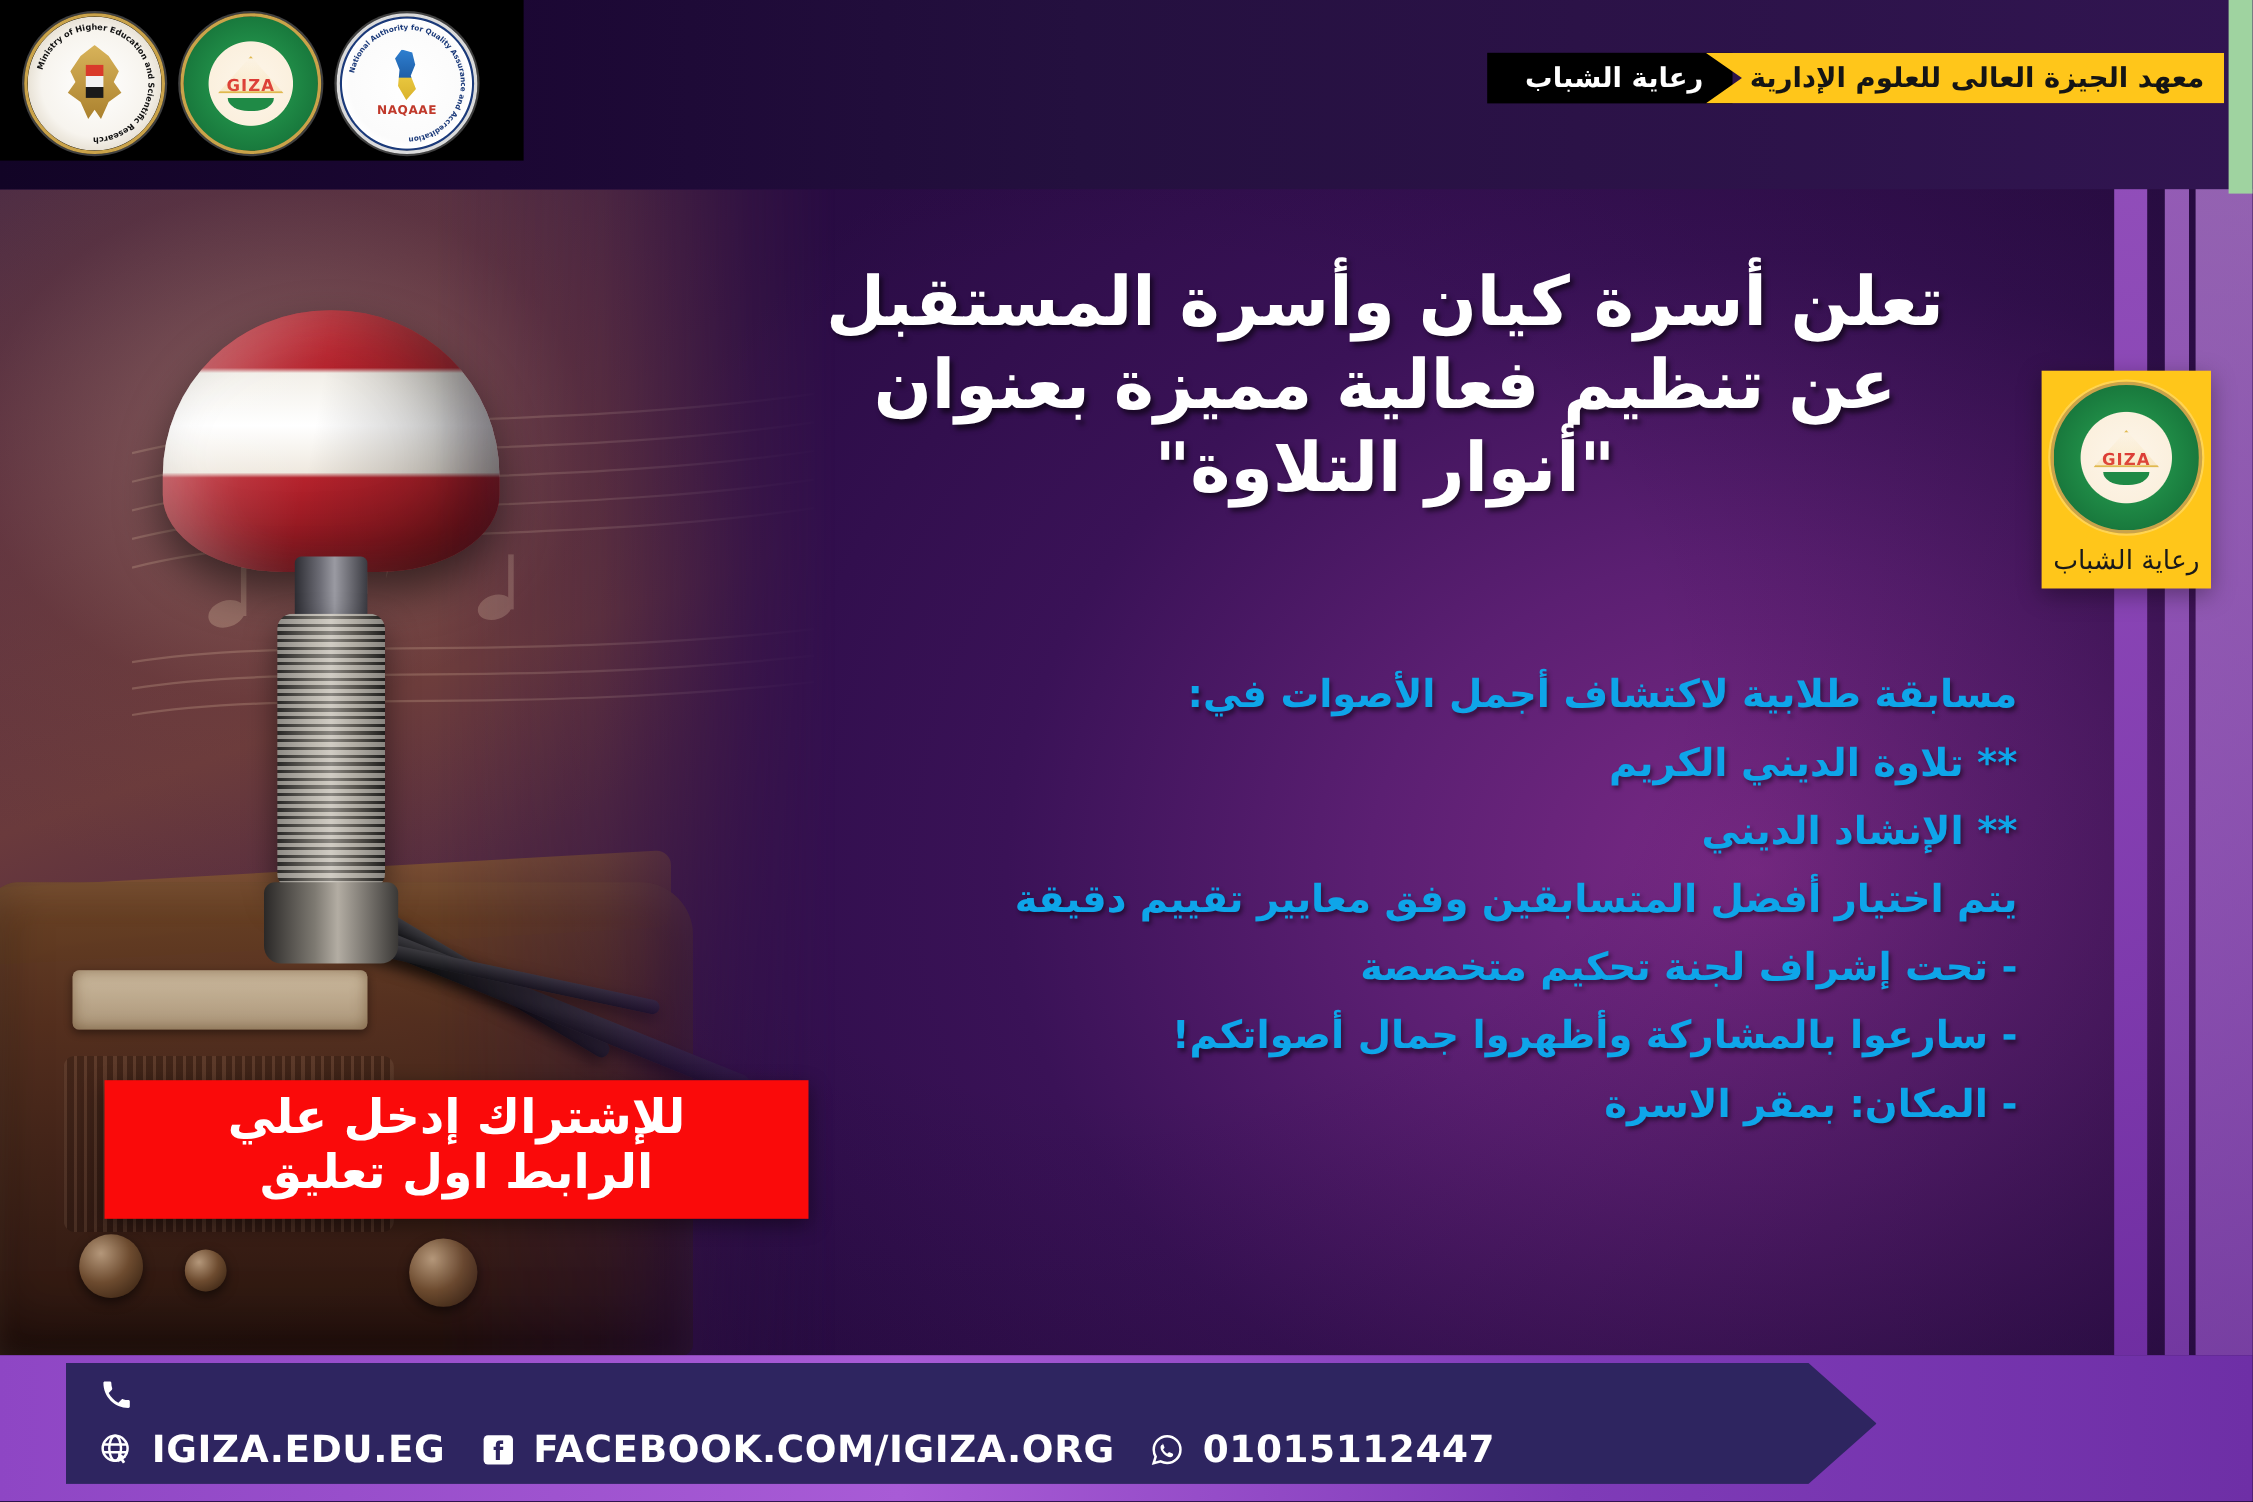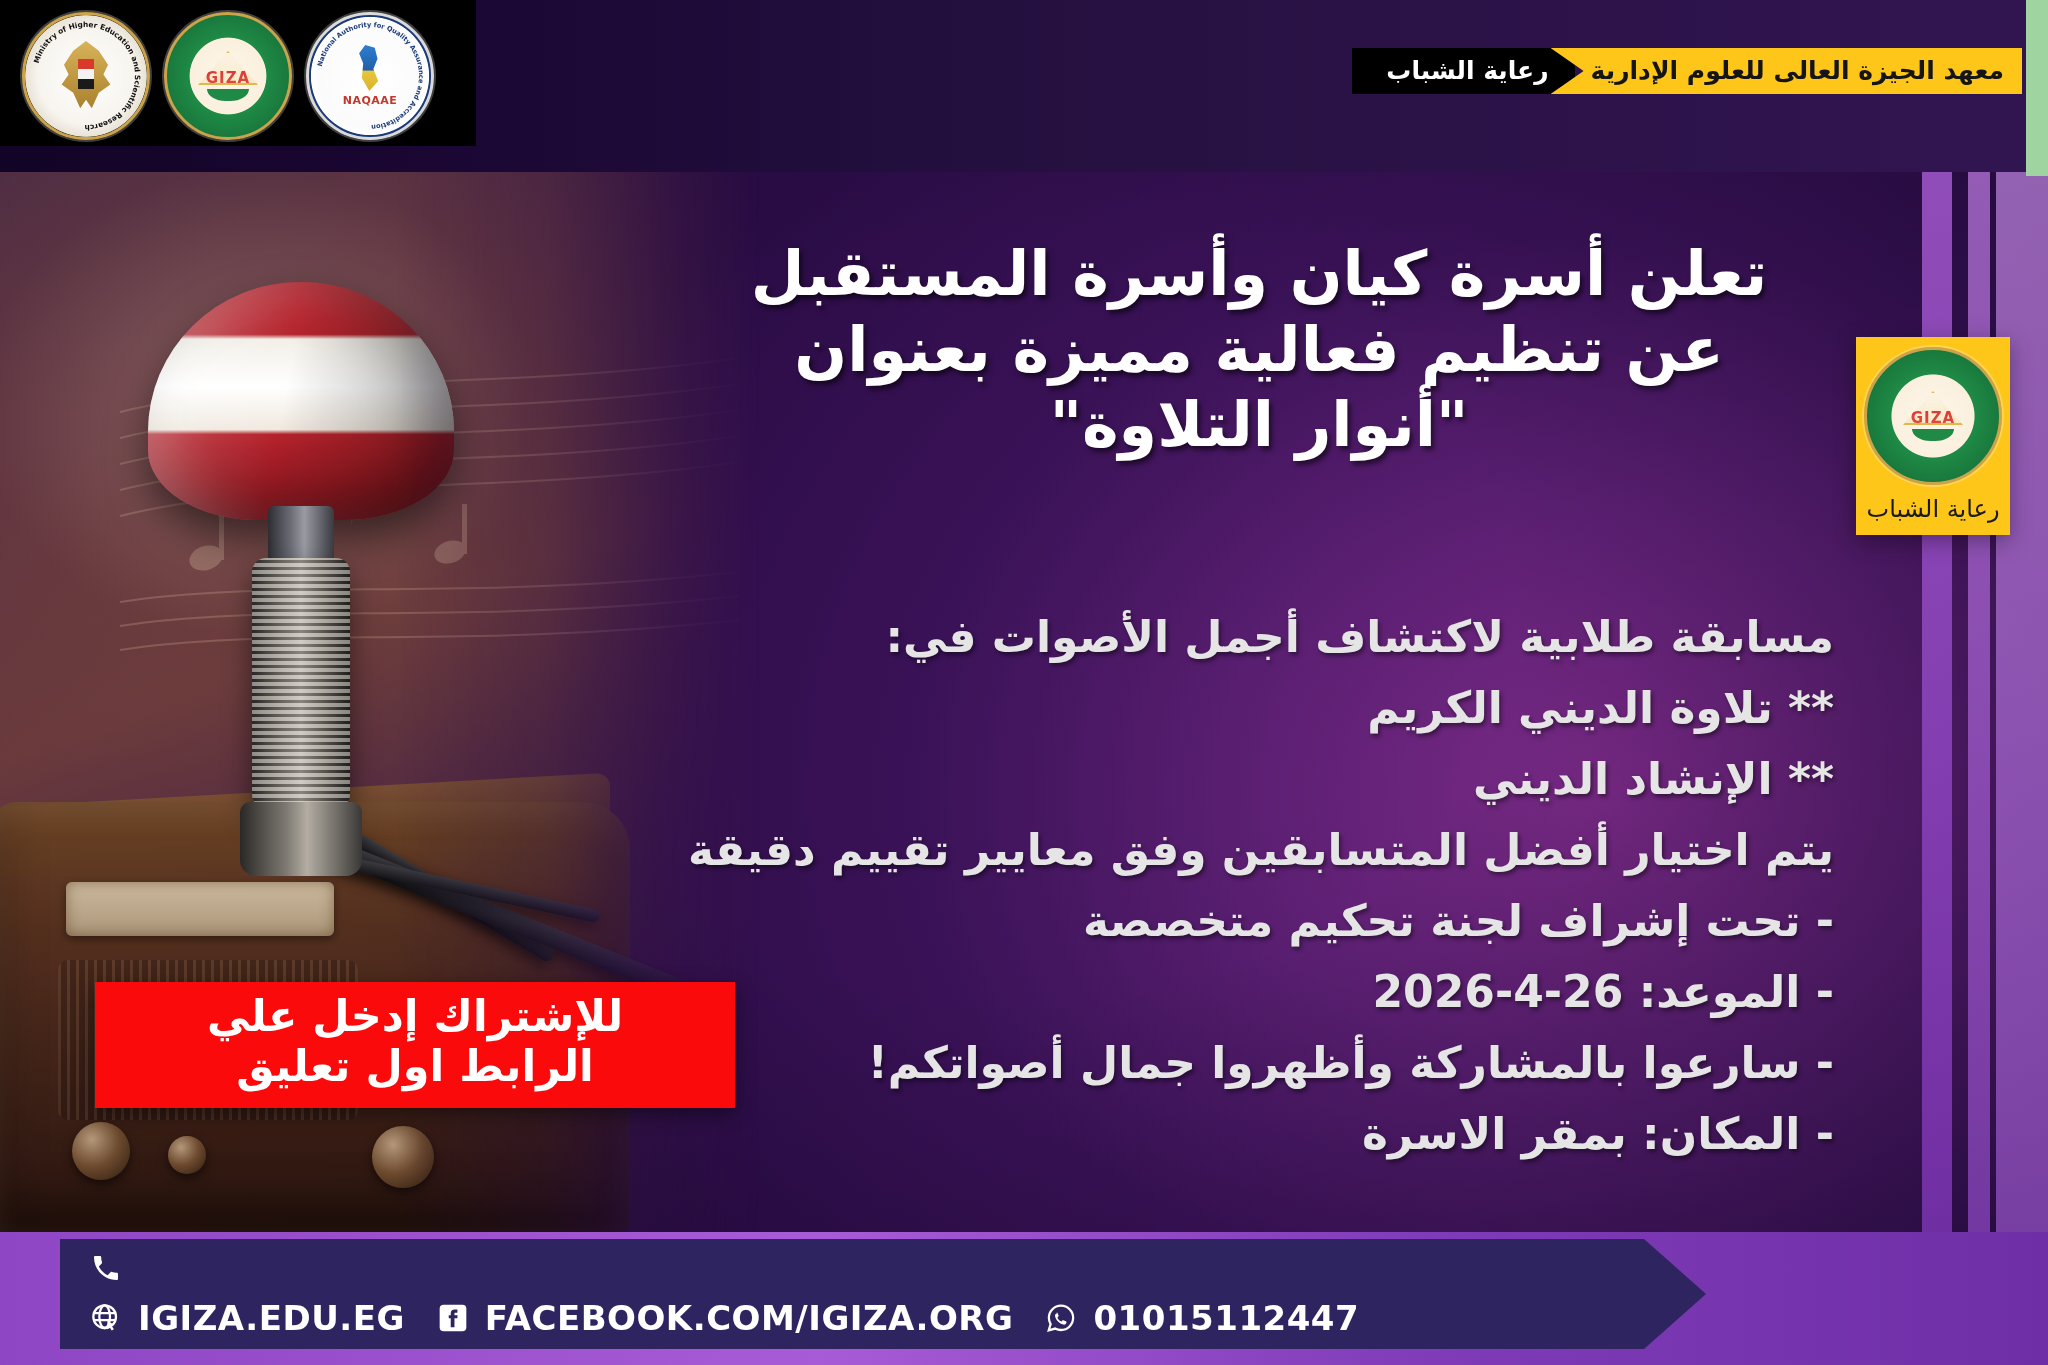--- a/index.html
+++ b/index.html
@@ -340,22 +340,22 @@
     line-height: 1.22;
     text-shadow: 3px 4px 5px rgba(0,0,0,0.55);
   }
   .body-block {
     position: absolute;
     right: 214px;
     top: 615px;
     width: 1160px;
     direction: rtl;
     text-align: right;
-    color: #e5e5e5;
-    font-size: 44px;
+    color: #0ea5e9;
+    font-size: 35px;
     font-weight: bold;
     line-height: 1.0;
     text-shadow: 2px 3px 4px rgba(0,0,0,0.45);
   }
   .body-block .line {
     margin-bottom: 27px;
     white-space: nowrap;
   }
 
   
@@ -533,21 +533,20 @@
     <div>عن تنظيم فعالية مميزة بعنوان</div>
     <div>"أنوار التلاوة"</div>
   </div>
 
   <div class="body-block">
     <div class="line">مسابقة طلابية لاكتشاف أجمل الأصوات في:</div>
     <div class="line">** تلاوة الديني الكريم</div>
     <div class="line">** الإنشاد الديني</div>
     <div class="line">يتم اختيار أفضل المتسابقين وفق معايير تقييم دقيقة</div>
     <div class="line">- تحت إشراف لجنة تحكيم متخصصة</div>
-    <div class="line">- الموعد: 26-4-2026</div>
     <div class="line">- سارعوا بالمشاركة وأظهروا جمال أصواتكم!</div>
     <div class="line">- المكان: بمقر الاسرة</div>
   </div>
 
   <div class="cta-box">
     <div>للإشتراك إدخل علي</div>
     <div>الرابط اول تعليق</div>
   </div>
 
   <div class="footer-wedge"></div>

